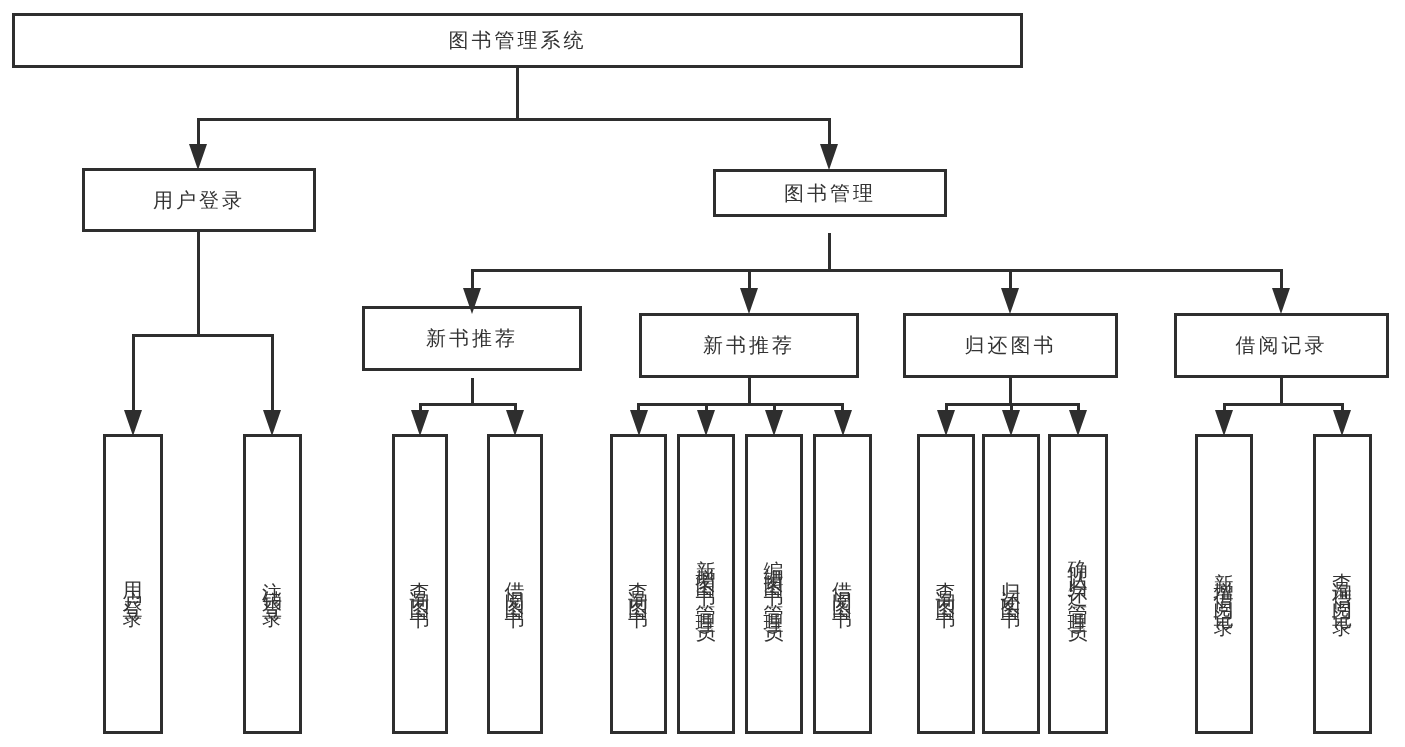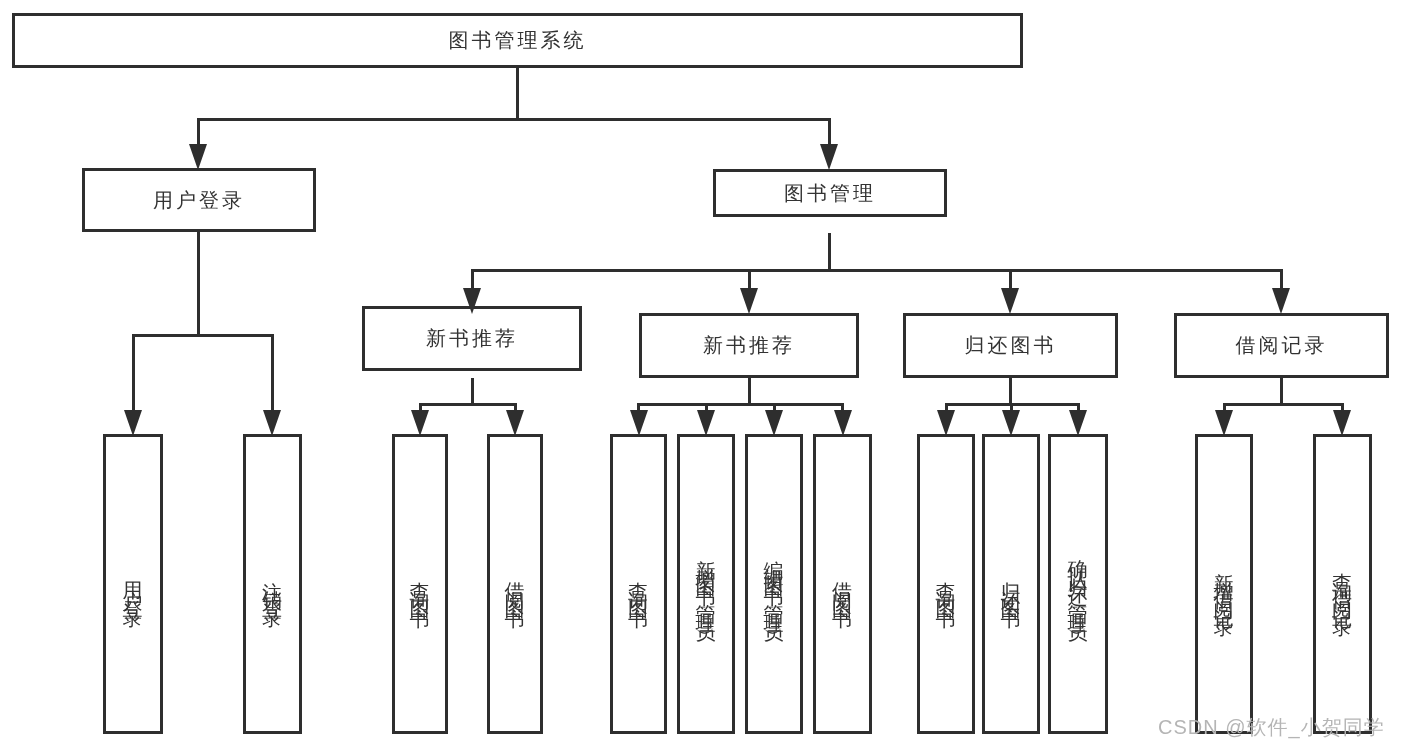--- a/index.html
+++ b/index.html
@@ -163,15 +163,14 @@
   <div class="ln" style="left:1077px;top:403px;width:3px;height:12px"></div>
   <div class="arr" style="left:1069px;top:410px"></div>
 
   <div class="ln" style="left:1280px;top:378px;width:3px;height:28px"></div>
   <div class="ln" style="left:1223px;top:403px;width:121px;height:3px"></div>
   <div class="ln" style="left:1223px;top:403px;width:3px;height:12px"></div>
   <div class="arr" style="left:1215px;top:410px"></div>
   <div class="ln" style="left:1341px;top:403px;width:3px;height:12px"></div>
   <div class="arr" style="left:1333px;top:410px"></div>
 
-  <div class="wm">CSDN @软件_小贺同学</div>
 
 </div>
 
 </body></html>

